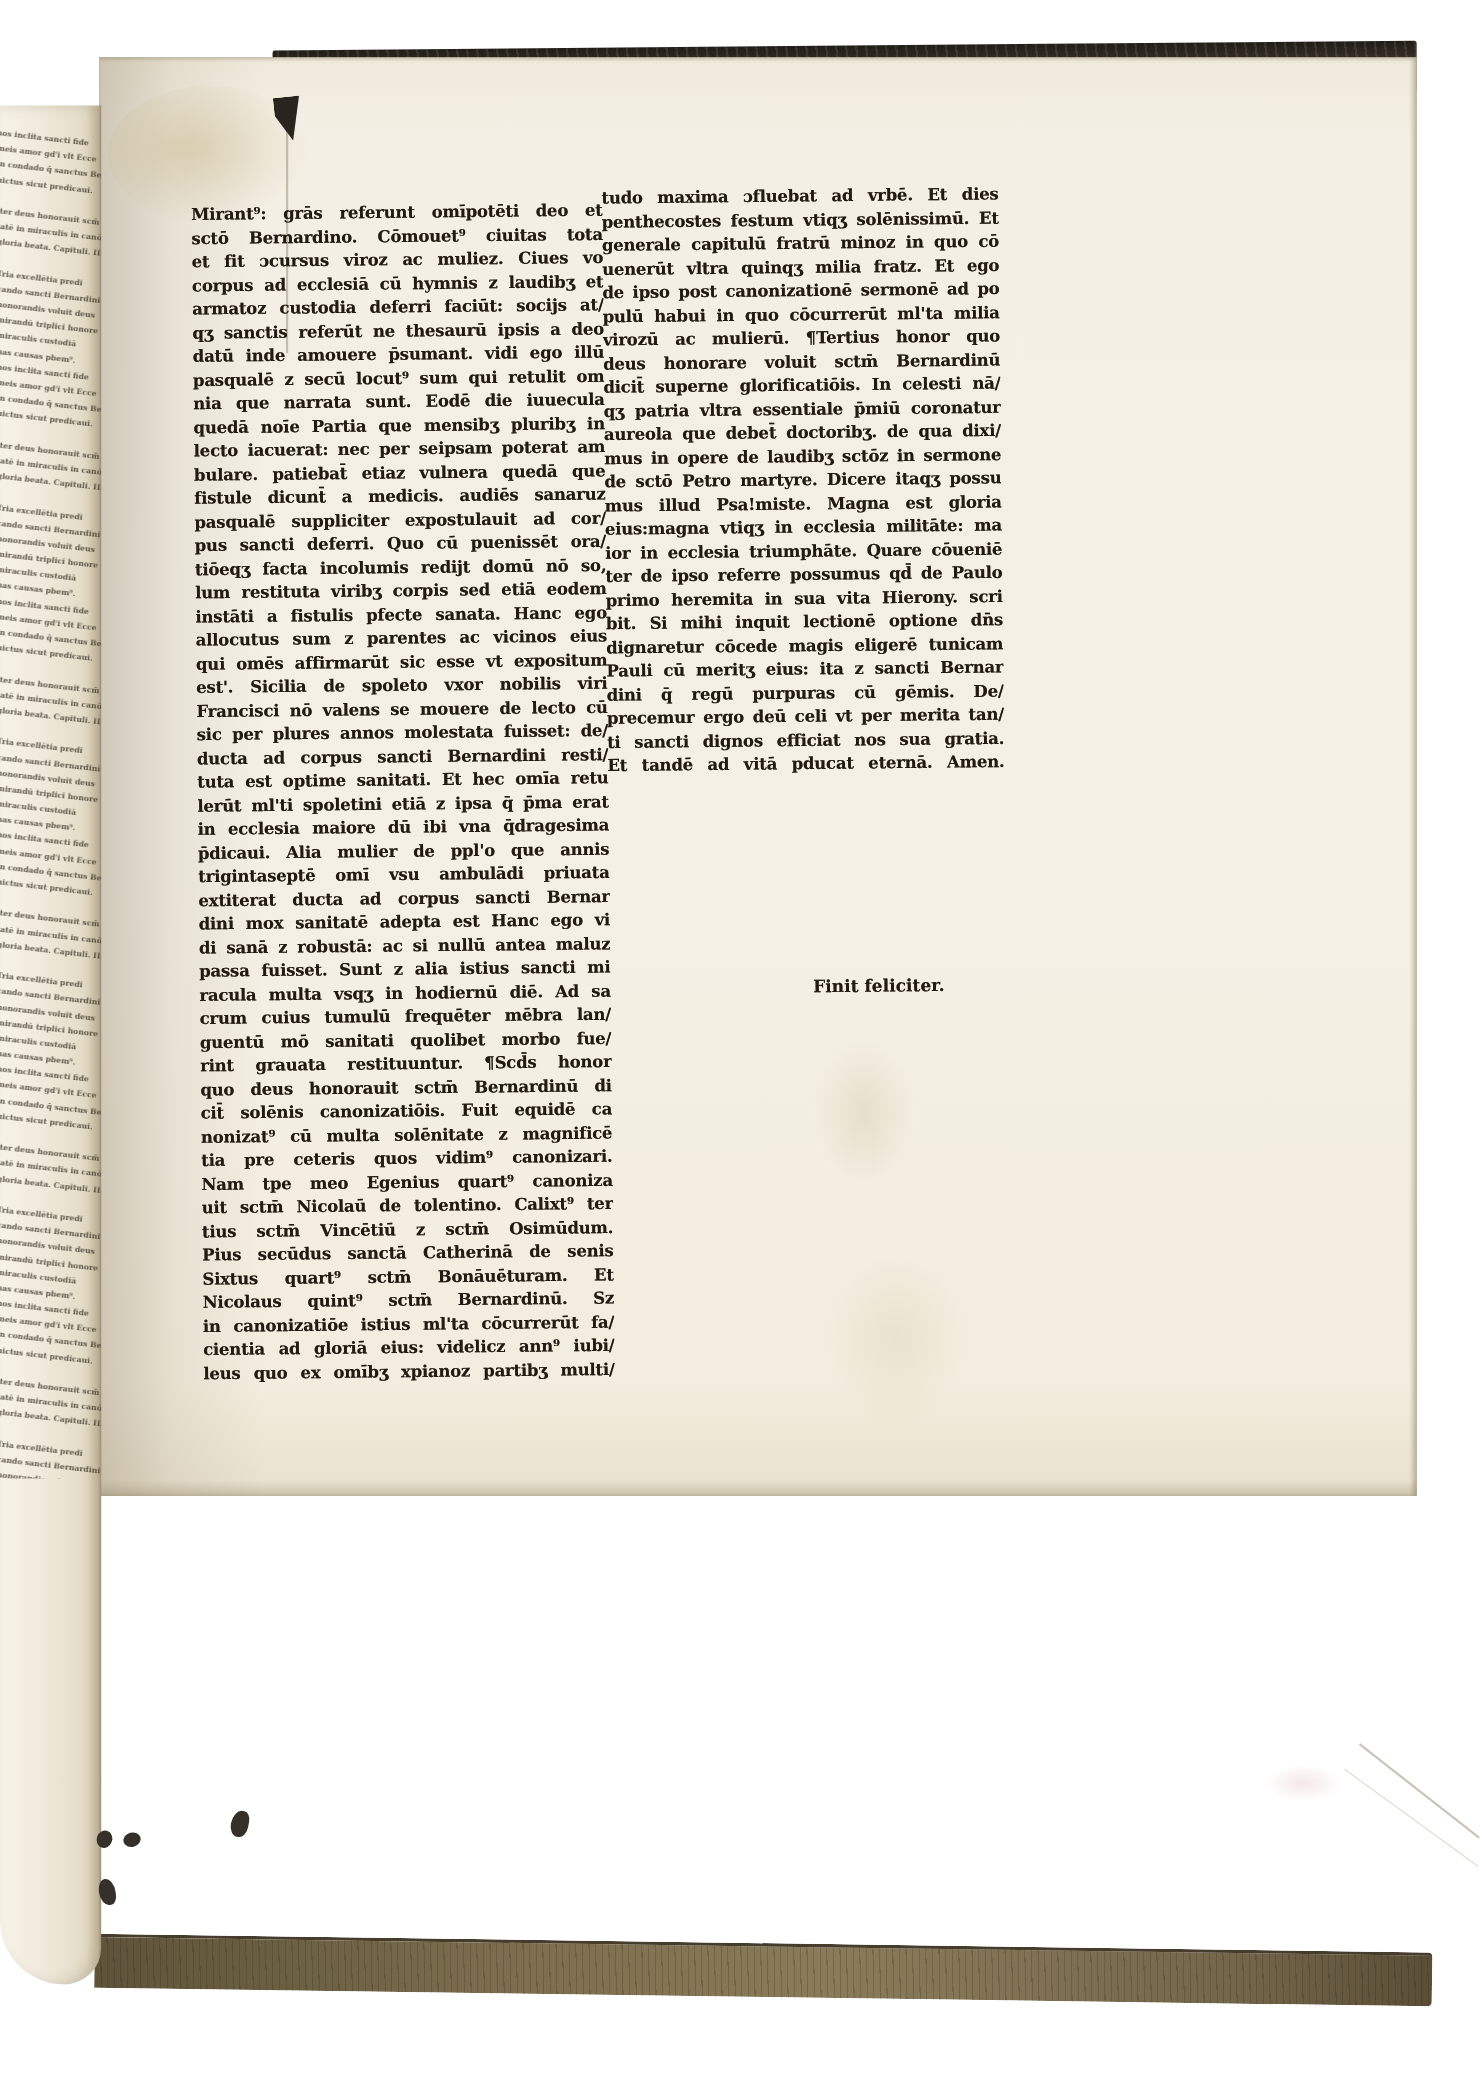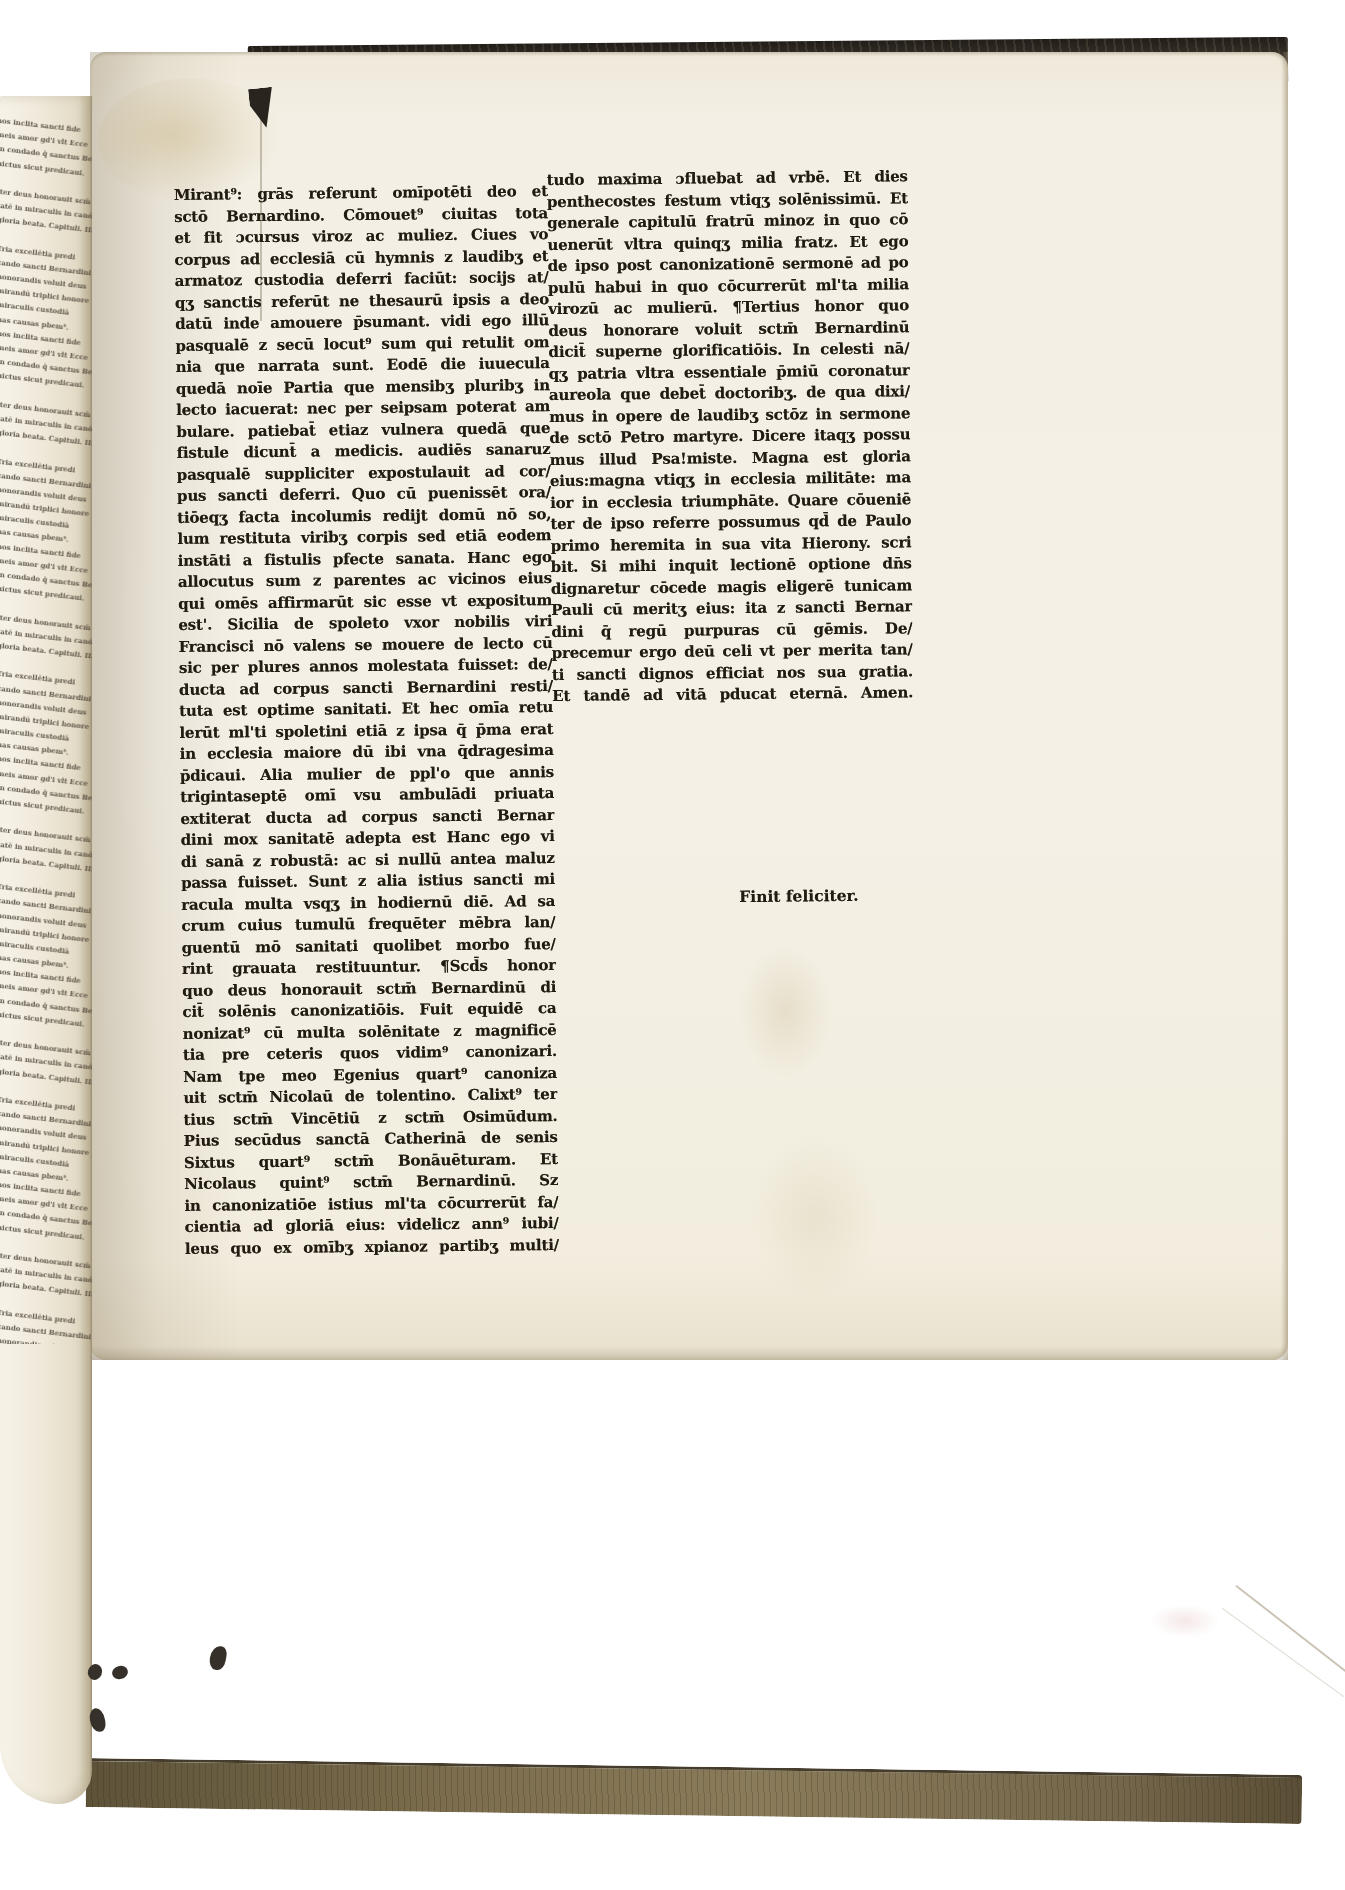--- a/index.html
+++ b/index.html
@@ -13,21 +13,21 @@
     box-shadow:inset -8px 0 12px rgba(110,95,70,.22);
     overflow:hidden;}
   .strip-lines{position:absolute;left:0;top:18px;width:100%;height:1230px;overflow:hidden;}
   .strip-line{height:14.2px;font-weight:700;font-size:7px;line-height:14.2px;color:#453e31;
     transform:rotate(6.5deg) translateX(-3px);transform-origin:left center;
     filter:blur(.35px);white-space:nowrap;opacity:.85;}
 
   
   .page{position:absolute;left:90px;top:52px;width:1198px;height:1308px;z-index:2;
     background:linear-gradient(180deg,#efe9da 0,var(--paper,#f3efe4) 5%,#f4f0e6 55%,#f2edde 92%,#e9e2cf 99%);
-    box-shadow:inset 0 2px 3px rgba(120,104,78,.25), inset -3px 0 4px rgba(150,135,105,.28);border-radius:16px;}
+    box-shadow:inset 0 2px 3px rgba(120,104,78,.25), inset -3px 0 4px rgba(150,135,105,.28);}
   .gutter-shadow{position:absolute;left:0;top:0;width:150px;height:100%;
     background:linear-gradient(90deg,rgba(125,108,80,.30) 0,rgba(125,108,80,.10) 45%,rgba(125,108,80,0) 100%);}
   .page-bottom-shade{position:absolute;left:0;bottom:0;width:100%;height:14px;
     background:linear-gradient(0deg,rgba(120,105,75,.28),rgba(120,105,75,0));}
 
   
   .text-layer{position:absolute;left:0;top:0;width:100%;height:100%;transform:rotate(-0.6deg);transform-origin:560px 820px;}
   .col{position:absolute;overflow:hidden;}
   .col1{left:91px;top:128px;width:374px;height:1078px;}
   .col2{left:464px;top:117px;width:361px;height:545px;}

